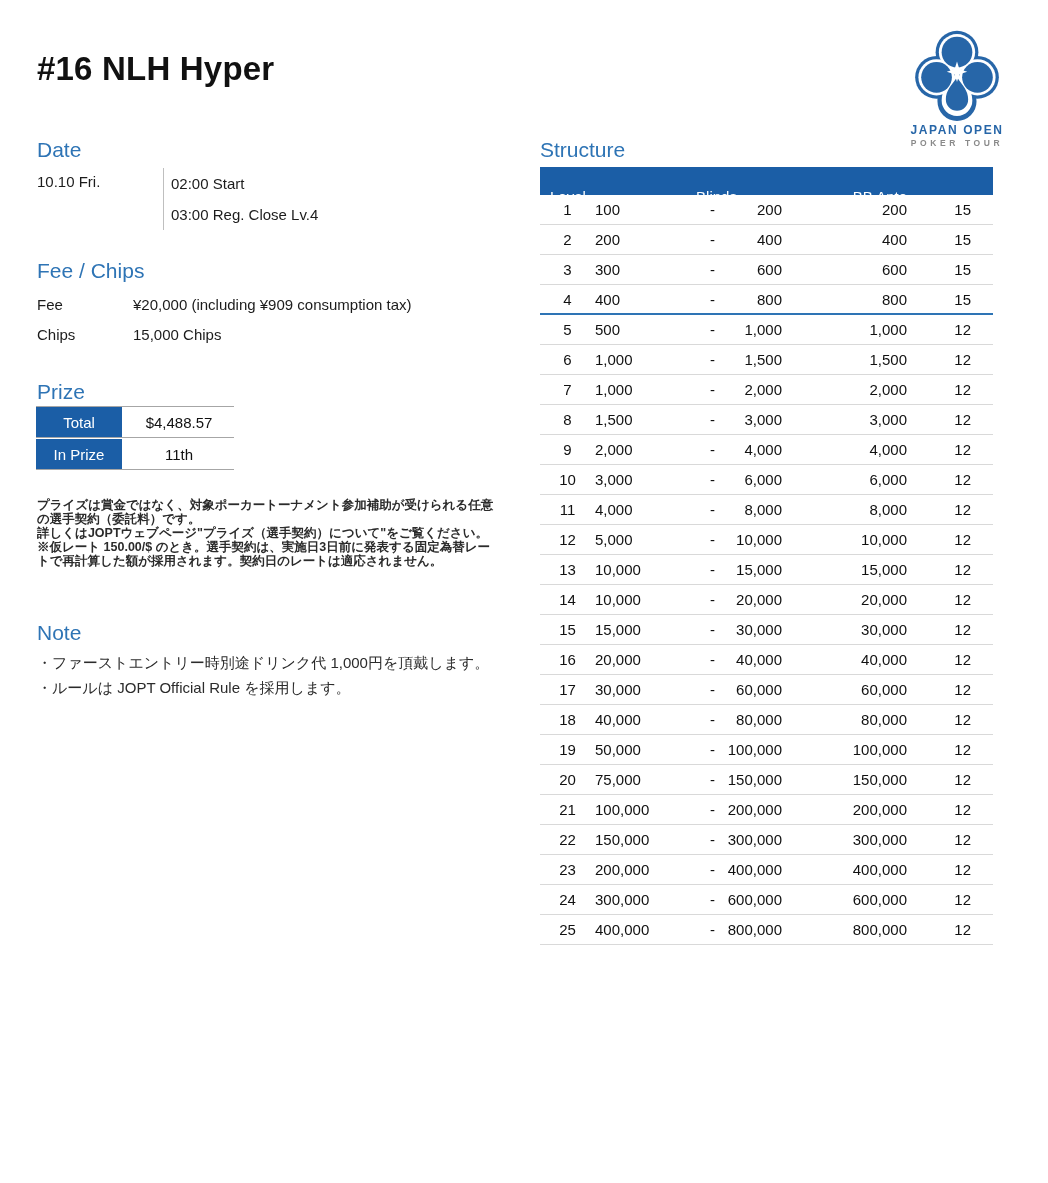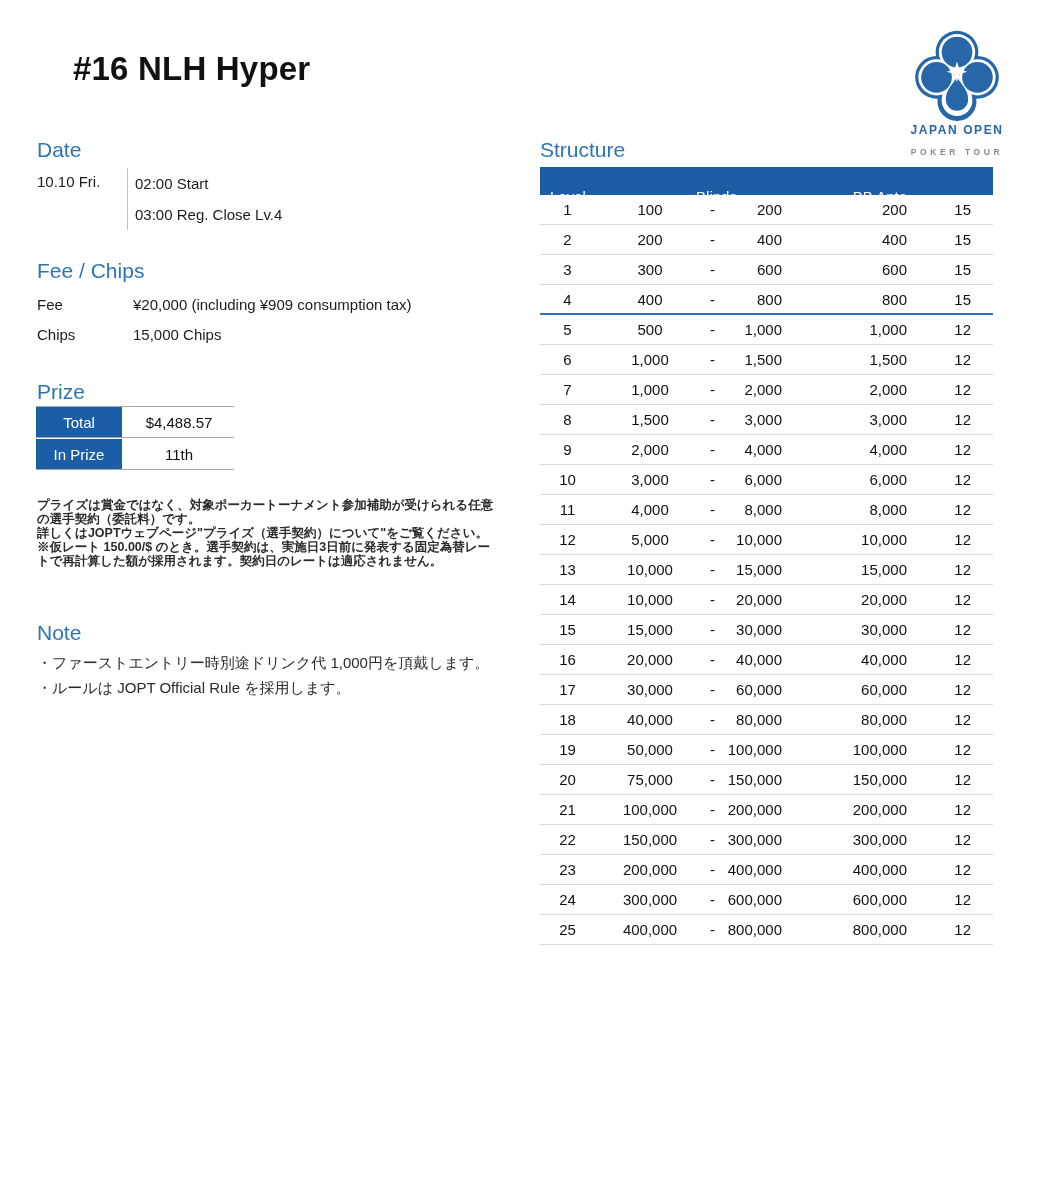--- a/index.html
+++ b/index.html
@@ -1,32 +1,32 @@
 <!DOCTYPE html>
 <html><head>
 <meta charset="utf-8">
 <style>
   html,body { margin:0; padding:0; background:#fff; }
   body { font-family:"Liberation Sans", sans-serif; color:#1c1c1c; }
   .page { position:relative; width:1048px; height:1183px; background:#ffffff; overflow:hidden; }
 
-  .title { position:absolute; left:37px; top:50px; font-size:33px; font-weight:600; letter-spacing:0.2px; color:#111;margin-left:36px; }
+  .title { position:absolute; left:37px; top:50px; font-size:33px; font-weight:600; letter-spacing:0.2px; color:#111; }
 
   
   .logo { position:absolute; left:893px; top:28px; width:128px; text-align:center; }
   .logo svg { display:block; margin:0 auto; }
   .logo-line1 { font-size:12px; font-weight:bold; color:#2766A8; letter-spacing:1.6px; margin-top:2px; white-space:nowrap; }
-  .logo-line2 { font-size:8.5px; font-weight:bold; color:#8A8A8A; letter-spacing:3.6px; margin-top:10px; white-space:nowrap;text-align:center; }
+  .logo-line2 { font-size:8.5px; font-weight:bold; color:#8A8A8A; letter-spacing:3.6px; margin-top:1px; white-space:nowrap;text-align:center; }
 
   .h2 { position:absolute; font-size:21px; color:#2E74B5; font-weight:500; }
 
   
   .date-row { position:absolute; left:37px; top:168px; display:flex; }
   .date-day { width:90px; font-size:15px; padding-top:5px; }
-  .date-times { border-left:1px solid #BFBFBF; padding-left:7px; }
+  .date-times { border-left:1px solid #BFBFBF; padding-left:7px;margin-left:36px; }
   .date-times .time-line { font-size:15px; line-height:31px; }
 
   
   .fee-rows { position:absolute; left:37px; top:289px; }
   .fee-row { display:flex; height:30px; align-items:center; font-size:15px; }
   .fee-label { width:96px; }
 
   
   .prize-table { position:absolute; left:36px; top:406px; width:198px; border-top:1px solid #A6A6A6; }
   .prize-row { display:flex; height:30px; border-bottom:1px solid #A6A6A6; }
@@ -44,21 +44,21 @@
   .structure-table { position:absolute; left:540px; top:167px; width:453px; }
   .t-header, .t-row { display:grid; grid-template-columns:55px 110px 15px 62px 125px 86px; align-items:center; box-sizing:border-box; }
   .t-header { background:#1B5EA6; color:#fff; height:28px; font-size:15px; }
   .t-row { height:30px; font-size:15px; border-bottom:1px solid #D9D9D9; color:#111; }
   .t-row.divider { border-bottom:2px solid #2E74B5; }
   .h-level { padding-left:10px; }
   .h-blinds { grid-column:2 / 5; text-align:center; padding-left:56px; }
   .h-ante { text-align:right; }
   .h-min { text-align:right; padding-right:5px;margin-top:41px; }
   .c-level { text-align:center; }
-  .c-sb { text-align:center; }
+  .c-sb { text-align:left; }
   .c-dash { text-align:center; }
   .c-bb { text-align:right; }
   .c-ante { text-align:right; }
   .c-min { text-align:right; padding-right:22px; }
 </style>
 </head>
 <body>
 
 <div class="page">
 

